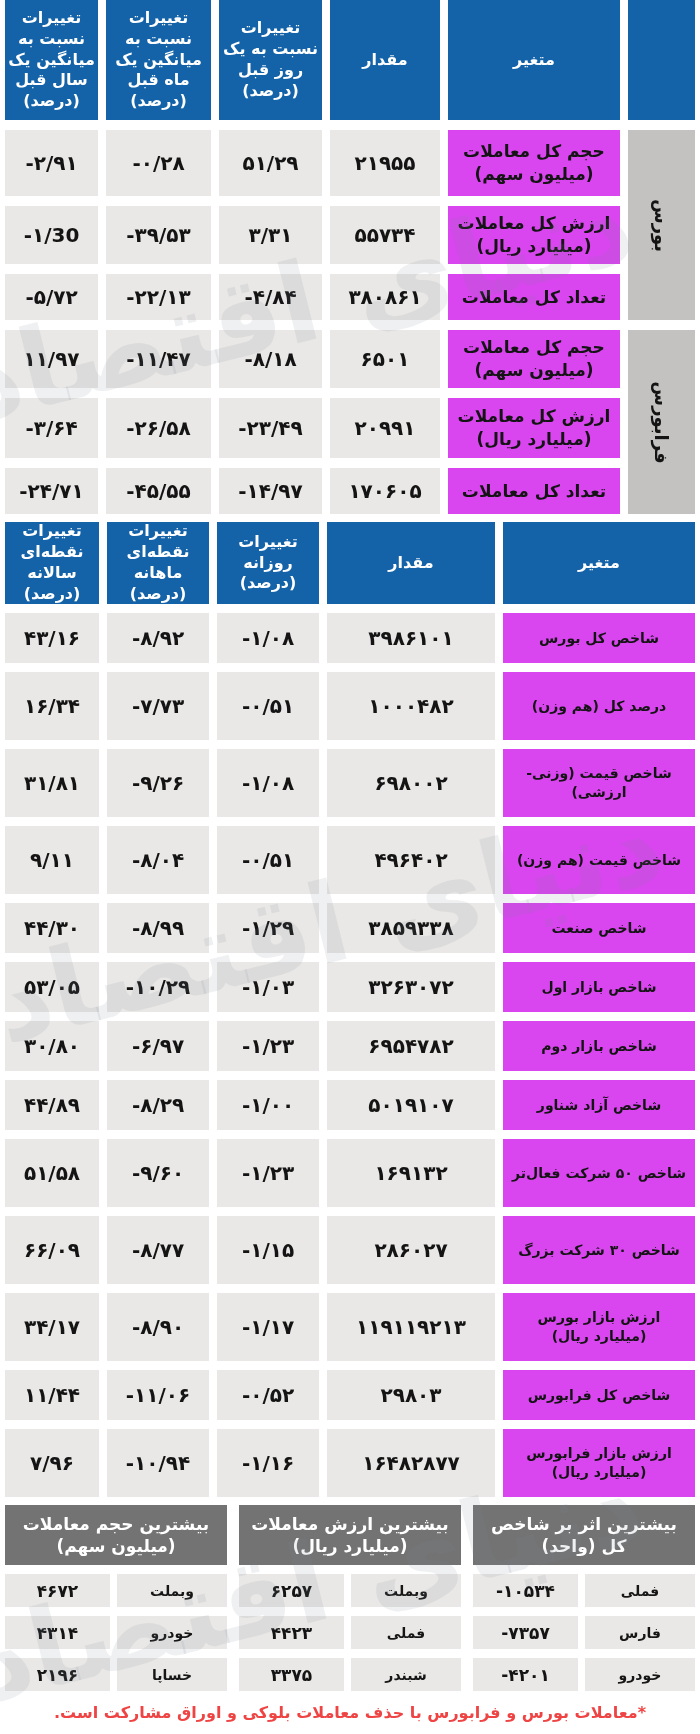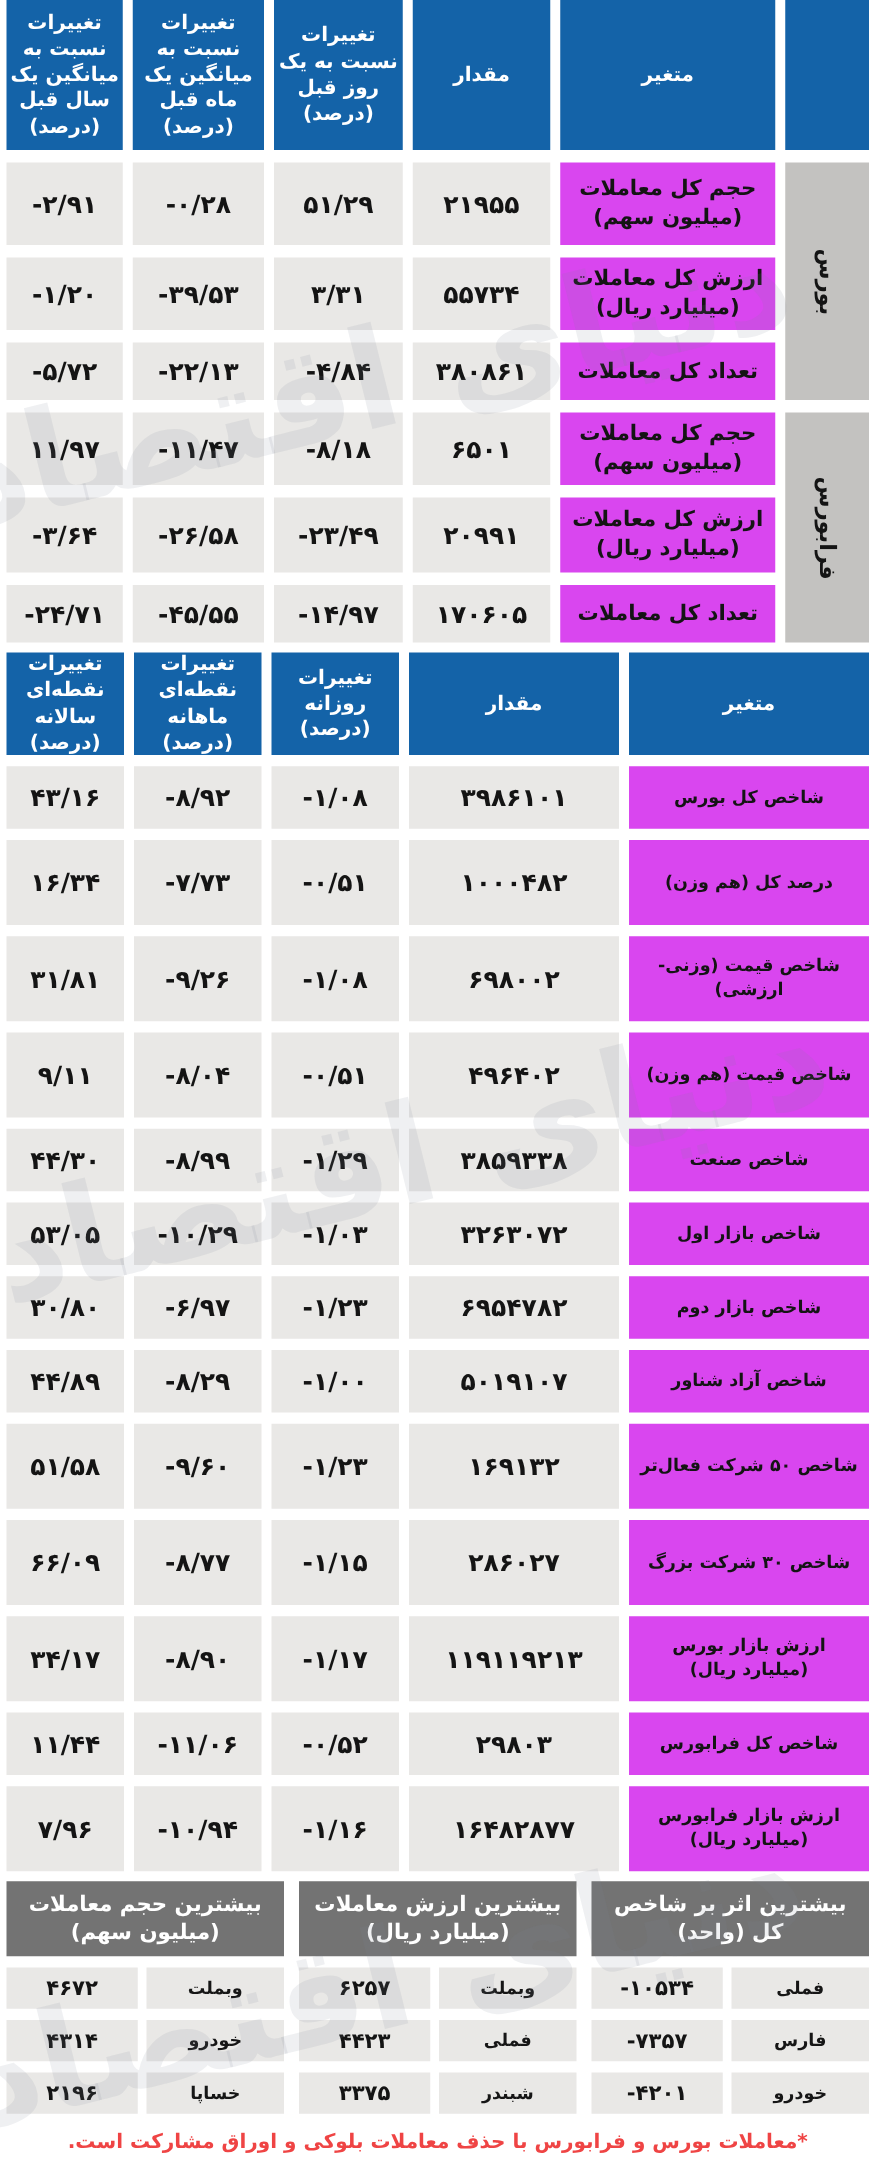--- a/index.html
+++ b/index.html
@@ -126,21 +126,21 @@
     <div class="lab">حجم کل معاملات (میلیون سهم)</div>
     <div class="num">۲۱۹۵۵</div>
     <div class="num">۵۱/۲۹</div>
     <div class="num">-۰/۲۸</div>
     <div class="num">-۲/۹۱</div>
 
     <div class="lab">ارزش کل معاملات (میلیارد ریال)</div>
     <div class="num">۵۵۷۳۴</div>
     <div class="num">۳/۳۱</div>
     <div class="num">-۳۹/۵۳</div>
-    <div class="num">-۱/۲۰</div>
+    <div class="num">-۱/30</div>
 
     <div class="lab">تعداد کل معاملات</div>
     <div class="num">۳۸۰۸۶۱</div>
     <div class="num">-۴/۸۴</div>
     <div class="num">-۲۲/۱۳</div>
     <div class="num">-۵/۷۲</div>
 
     <div class="grp">
         <span>فرابورس</span>
       </div>

